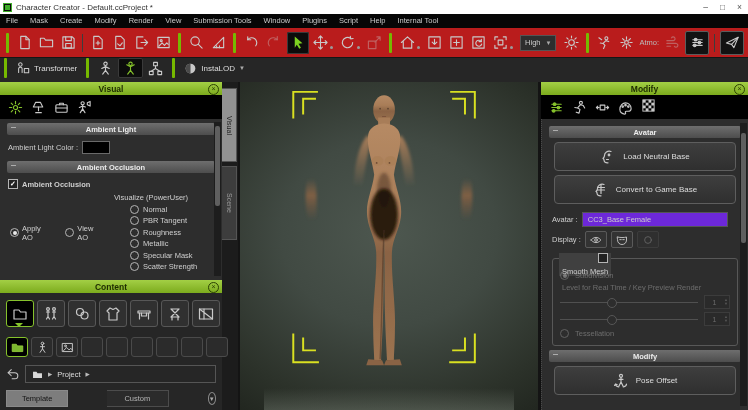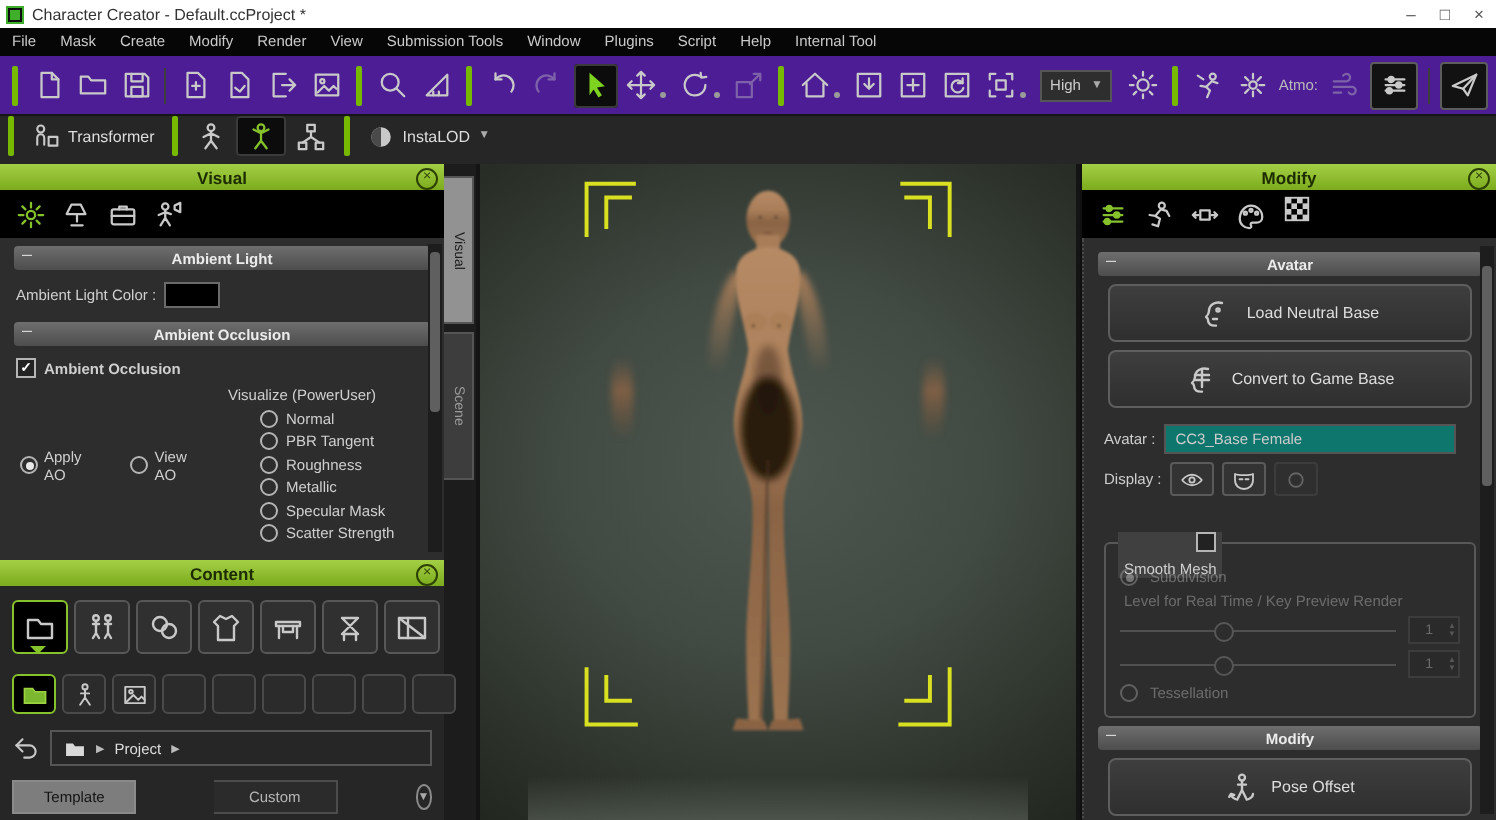--- a/index.html
+++ b/index.html
@@ -16,21 +16,21 @@
   .appicon i{display:block;width:5px;height:5px;margin:1px;background:#3fae2a;}
   .win-controls{margin-left:auto;display:flex;}
   .win-controls span{width:17px;text-align:center;font-size:8.5px;color:#555;line-height:14px;}
 
   
   .menubar{position:absolute;top:14px;left:0;right:0;height:14px;background:#060606;display:flex;align-items:center;
            font-size:7.5px;color:#c9c9c9;}
   .menu-item{padding:0 6px;line-height:14px;}
 
   
-  .toolbar{position:absolute;top:28px;left:0;right:0;height:30px;background:#4c1d95;border-bottom:1px solid #161616;
+  .toolbar{position:absolute;top:28px;left:0;right:0;height:30px;background:#b91c1c;border-bottom:1px solid #161616;
            display:flex;align-items:center;padding:0 2px;box-sizing:border-box;}
   .toolbar2{position:absolute;top:58px;left:0;right:0;height:24px;background:#262626;border-bottom:1px solid #141414;
             display:flex;align-items:flex-start;font-size:8px;color:#ddd;}
   .tbtn{width:22px;height:22px;display:flex;align-items:center;justify-content:center;border-radius:2px;flex:none;}
   .tbtn.active{background:#0c0c0c;box-shadow:0 0 0 1px #3a3a3a inset;}
   .tbtn.boxed{border:1px solid #5c5c5c;background:#121212;margin:0 2px;}
   .sep{width:3px;height:20px;background:#76b900;margin:0 4px;border-radius:1px;flex:none;}
   .vdiv{width:1px;height:18px;background:#3d3d3d;margin:0 3px;flex:none;}
   .dd-dot{width:3px;height:3px;background:#9a9a9a;border-radius:50%;margin:10px 3px 0 -1px;flex:none;}
   .dropdown{height:16px;width:62px;border:1px solid #555;background:#2e2e2e;color:#ccc;font-size:7.5px;
@@ -100,21 +100,21 @@
             background:linear-gradient(to top, rgba(150,160,148,.30), rgba(150,160,148,0));}
   .vp-svg{position:absolute;inset:0;}
 
   
   .right-panel{position:absolute;top:82px;left:540px;right:0;bottom:0;background:#2d2d2d;border-left:1px solid #101010;
                display:flex;flex-direction:column;box-sizing:border-box;}
   .rbody{flex:1;position:relative;border-left:1px dotted #4a4a4a;}
   .btn-lg{height:27px;margin:4px 12px 3px;border:1px solid #5e5e5e;border-radius:4px;
           background:linear-gradient(#3e3e3e,#2f2f2f);display:flex;align-items:center;justify-content:center;gap:7px;
           color:#dedede;font-size:8px;}
-  .field{flex:1;height:13px;border:1px solid #555;background:#0f766e;color:#ccc;font-size:7.5px;display:flex;
+  .field{flex:1;height:13px;border:1px solid #555;background:#6d28d9;color:#ccc;font-size:7.5px;display:flex;
          align-items:center;padding:0 5px;margin-right:10px;}
   .mini-btn{width:20px;height:15px;border:1px solid #5a5a5a;border-radius:2px;background:#333;display:flex;
             align-items:center;justify-content:center;}
   .mini-btn.dim{opacity:.35;}
   .groupbox{margin:7px 10px 3px;border:1px solid #585858;border-radius:3px;position:relative;
             padding:9px 7px 4px;font-size:7.5px;color:#cfcfcf;}
   .groupbox .legend{position:absolute;top:-6px;left:6px;background:#404040;display:flex;align-items:flex-end;gap:4px;
                     padding:0 3px;flex-direction:column;}
   .dim{opacity:.38;}
   .srow{display:flex;align-items:center;gap:6px;margin:3px 0;}
@@ -723,21 +723,21 @@
       <span>Convert to Game Base</span>
     </div>
 
     <div class="row" style="margin:8px 10px 4px">
       <span>Avatar :</span>
       <span class="field">
           <span>CC3_Base Female</span>
         </span>
     </div>
 
-    <div class="row" style="margin:4px 10px 23px">
+    <div class="row" style="margin:4px 10px 10px">
       <span>Display :</span>
       <span class="mini-btn">
           <svg class="ic" width="12" height="12" viewBox="0 0 16 16">
             <path d="M1.5 8s2.5-3.5 6.5-3.5S14.5 8 14.5 8 12 11.5 8 11.5 1.5 8 1.5 8z"></path>
             <circle cx="8" cy="8" r="1.8"></circle>
           </svg>
         </span>
       <span class="mini-btn">
           <svg class="ic" width="12" height="12" viewBox="0 0 16 16">
             <path d="M2 4c2 1 10 1 12 0v4c0 4-3 6-6 6s-6-2-6-6z"></path>

